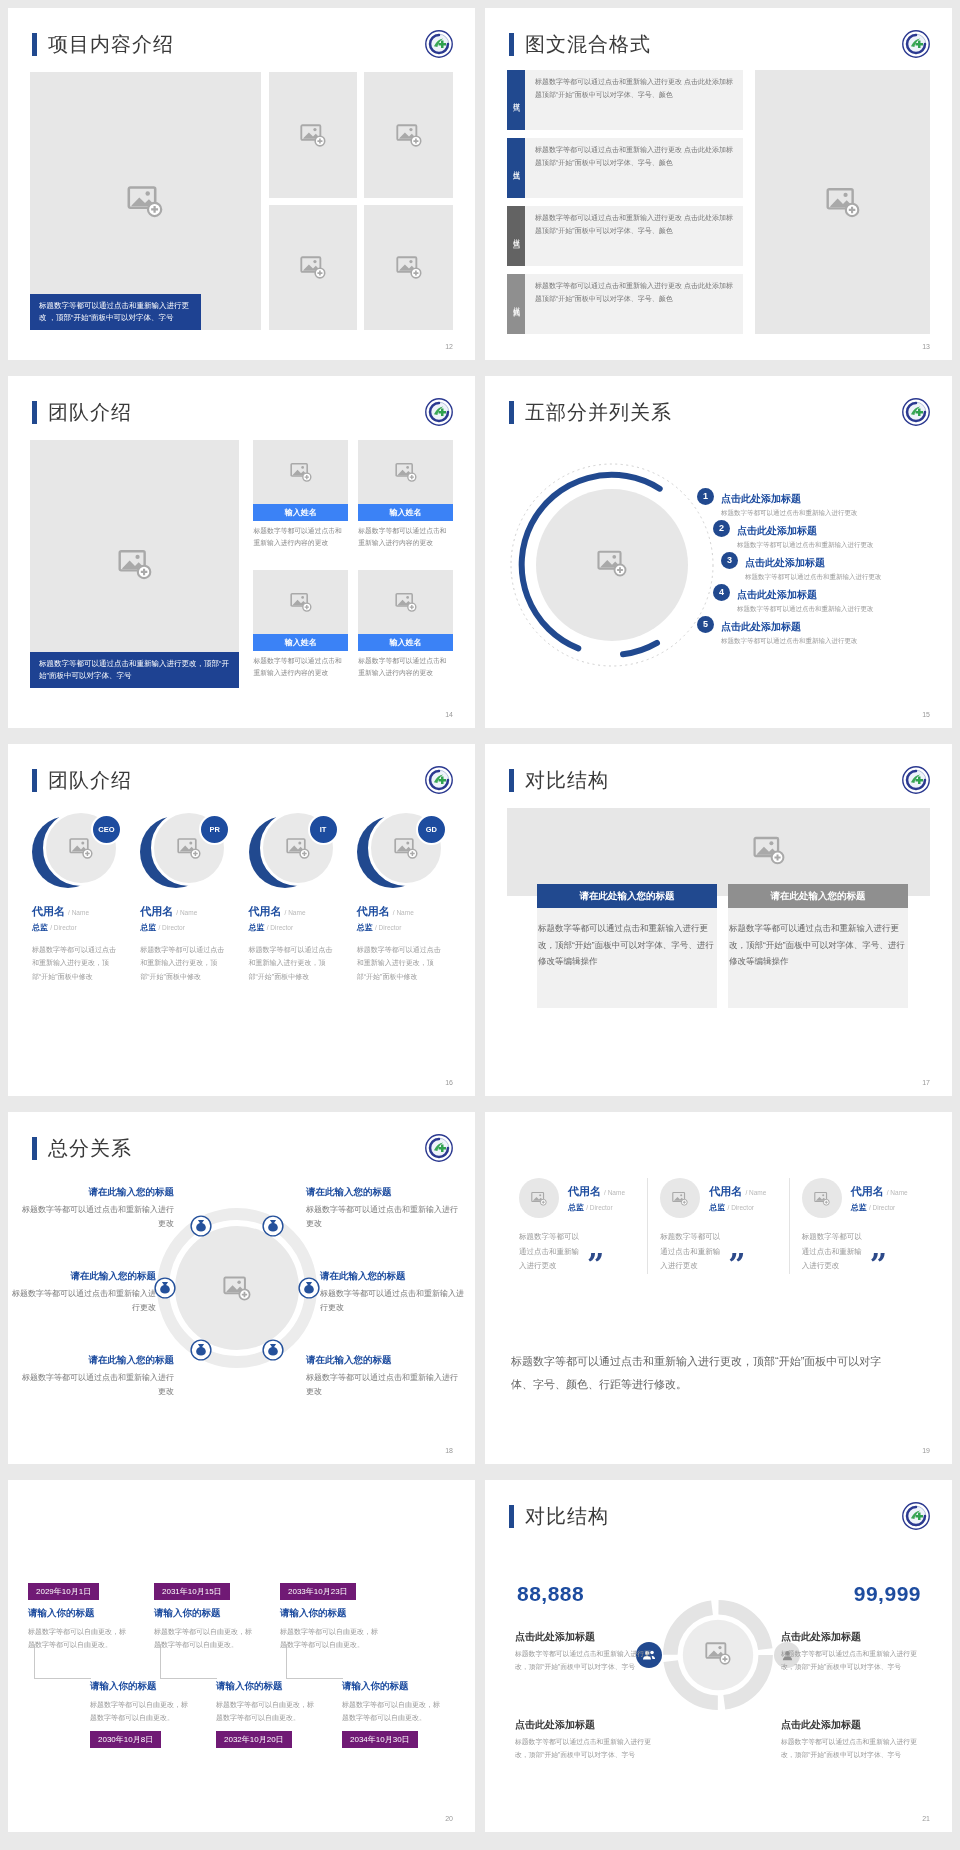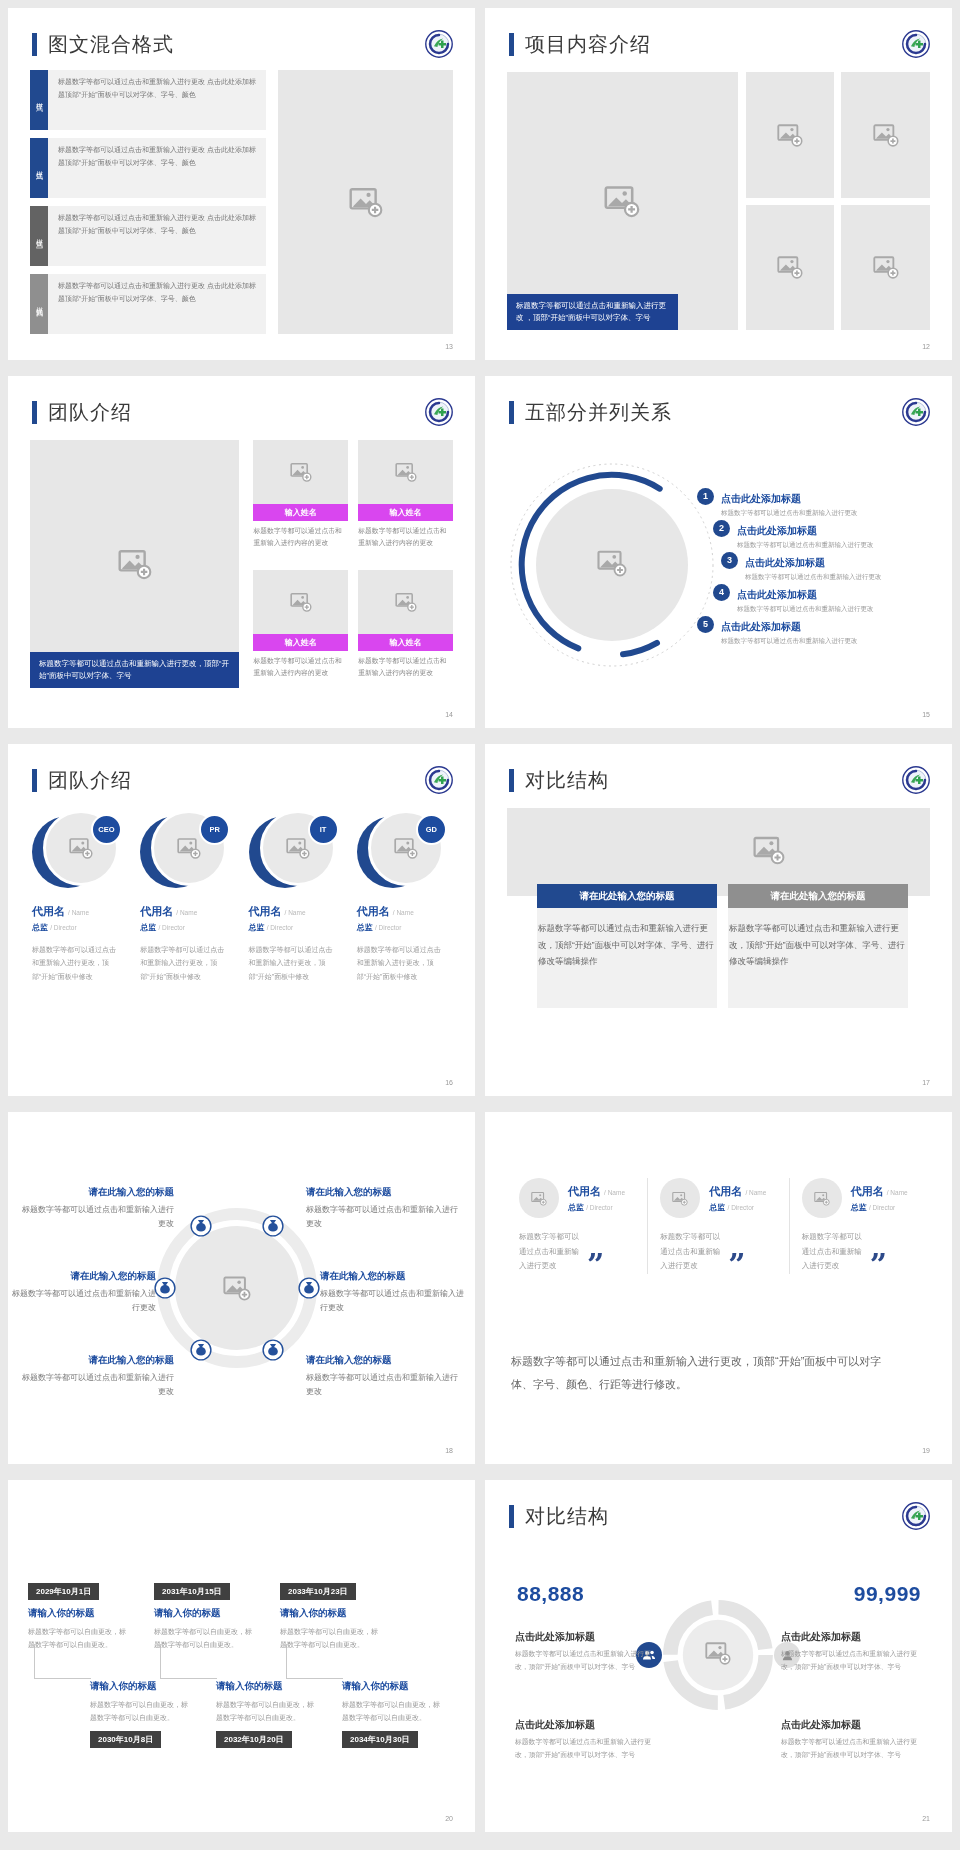--- a/index.html
+++ b/index.html
@@ -30,21 +30,21 @@
   .mt-b{background:#21498f;} .mt-d{background:#636363;} .mt-g{background:#8f8f8f;}
   .mode-text{flex:1;background:#f1f1f1;padding:6px 10px;font-size:7px;color:#777;line-height:1.8;}
   .s13-img{flex:1;align-self:stretch;}
   
   .s14-body{position:absolute;left:22px;right:22px;top:64px;bottom:40px;display:flex;gap:14px;}
   .s14-big{flex:1.05;position:relative;}
   .s14-big .cap{right:0;}
   .s14-grid{flex:1;display:grid;grid-template-columns:1fr 1fr;gap:12px 10px;}
   .s14-card{display:flex;flex-direction:column;}
   .s14-ph{height:64px;}
-  .s14-name{background:#d946ef;color:#fff;font-size:8px;text-align:center;padding:3px 0;font-weight:bold;}
+  .s14-name{background:#3b82f6;color:#fff;font-size:8px;text-align:center;padding:3px 0;font-weight:bold;}
   .s14-txt{font-size:6.8px;color:#8a8a8a;line-height:1.8;margin-top:4px;}
   
   .s15-circle{position:absolute;left:22px;top:84px;width:210px;height:210px;}
   .s15-inner-icon{position:absolute;left:50%;top:50%;transform:translate(-50%,-50%);color:#a9a9a9;}
   .s15-item{position:absolute;display:flex;gap:7px;align-items:flex-start;}
   .s15-num{width:17px;height:17px;border-radius:50%;background:#21498f;color:#fff;font-size:9px;
            font-weight:bold;text-align:center;line-height:17px;flex:none;}
   .s15-t{font-size:10px;font-weight:bold;color:#1d4c9f;line-height:1.2;}
   .s15-s{font-size:6.5px;color:#9a9a9a;margin-top:3px;white-space:nowrap;}
   
@@ -87,21 +87,21 @@
              display:flex;align-items:center;justify-content:center;color:#a9a9a9;}
   .s19-n1{font-size:11px;font-weight:bold;color:#1d4c9f;}
   .s19-n1 .en,.s19-n2 .en{font-size:6.5px;color:#b9b9b9;font-weight:normal;}
   .s19-n2{font-size:8px;font-weight:bold;color:#1d4c9f;margin-top:3px;}
   .s19-mid{display:flex;margin-top:12px;gap:8px;}
   .s19-txt{font-size:7.5px;color:#9a9a9a;line-height:1.95;width:60px;}
   .s19-quote{font-size:30px;color:#2d4a8a;font-family:"DejaVu Serif",serif;line-height:0.6;align-self:flex-end;font-weight:bold;}
   .s19-footer{position:absolute;left:26px;right:60px;top:238px;font-size:11px;color:#666;line-height:2.1;}
   
   .s20-item{position:absolute;width:112px;}
-  .s20-date{display:inline-block;background:#404040;color:#fff;font-size:8px;font-weight:bold;padding:3px 8px;}
+  .s20-date{display:inline-block;background:#701a75;color:#fff;font-size:8px;font-weight:normal;padding:3px 8px;}
   .s20-title{font-size:9.5px;font-weight:bold;color:#1d4c9f;margin-top:7px;}
   .s20-title.first{margin-top:0;}
   .s20-text{font-size:7px;color:#9a9a9a;line-height:1.9;margin-top:5px;width:102px;}
   .s20-date.last{margin-top:6px;}
   .s20-conn{position:absolute;width:56px;height:34px;border-left:1px solid #c9c9c9;border-bottom:1px solid #c9c9c9;}
   
   .s21-val{position:absolute;top:102px;font-size:21px;font-weight:bold;color:#1d4c9f;letter-spacing:0.5px;}
   .v-l{left:32px;} .v-r{left:322px;width:114px;text-align:right;}
   .s21-donut{position:absolute;left:176px;top:118px;width:114px;height:114px;}
   .s21-donut .s15-inner-icon{color:#a9a9a9;}
@@ -148,56 +148,20 @@
       <path d="M20.6 13.4 h3.2 v3.2 h3.2 v3.2 h-3.2 v3.2 h-3.2 v-3.2 h-3.2 v-3.2 h3.2 z" fill="#2fa14e"></path>
     </symbol>
   </defs>
 </svg>
 
 <div class="sheet">
 
   <section class="slide">
     <div class="s-head">
       <span class="t-bar"></span>
-      <h2 class="s-title">图文混合格式</h2>
-      <span class="logo"><svg width="28" height="28">
-            <use href="#i-logo"></use>
-          </svg></span>
-    </div>
-    <div class="s13-body">
-      <div class="s13-list">
-        <div class="mode">
-          <div class="mode-tab mt-b">模式一</div>
-          <div class="mode-text">标题数字等都可以通过点击和重新输入进行更改 点击此处添加标题顶部“开始”面板中可以对字体、字号、颜色</div>
-        </div>
-        <div class="mode">
-          <div class="mode-tab mt-b">模式二</div>
-          <div class="mode-text">标题数字等都可以通过点击和重新输入进行更改 点击此处添加标题顶部“开始”面板中可以对字体、字号、颜色</div>
-        </div>
-        <div class="mode">
-          <div class="mode-tab mt-d">模式三</div>
-          <div class="mode-text">标题数字等都可以通过点击和重新输入进行更改 点击此处添加标题顶部“开始”面板中可以对字体、字号、颜色</div>
-        </div>
-        <div class="mode">
-          <div class="mode-tab mt-g">模式四</div>
-          <div class="mode-text">标题数字等都可以通过点击和重新输入进行更改 点击此处添加标题顶部“开始”面板中可以对字体、字号、颜色</div>
-        </div>
-      </div>
-      <div class="ph s13-img">
-          <svg width="34" height="32">
-            <use href="#i-img"></use>
-          </svg>
-        </div>
-    </div>
-    <span class="pagenum">13</span>
-  </section>
-
-  <section class="slide">
-    <div class="s-head">
-      <span class="t-bar"></span>
       <h2 class="s-title">项目内容介绍</h2>
       <span class="logo"><svg width="28" height="28">
             <use href="#i-logo"></use>
           </svg></span>
     </div>
     <div class="s12-body">
       <div class="ph s12-big">
         <svg width="36" height="34">
             <use href="#i-img"></use>
           </svg>
@@ -225,20 +189,56 @@
             </svg>
           </div>
       </div>
     </div>
     <span class="pagenum">12</span>
   </section>
 
   <section class="slide">
     <div class="s-head">
       <span class="t-bar"></span>
+      <h2 class="s-title">图文混合格式</h2>
+      <span class="logo"><svg width="28" height="28">
+            <use href="#i-logo"></use>
+          </svg></span>
+    </div>
+    <div class="s13-body">
+      <div class="s13-list">
+        <div class="mode">
+          <div class="mode-tab mt-b">模式一</div>
+          <div class="mode-text">标题数字等都可以通过点击和重新输入进行更改 点击此处添加标题顶部“开始”面板中可以对字体、字号、颜色</div>
+        </div>
+        <div class="mode">
+          <div class="mode-tab mt-b">模式二</div>
+          <div class="mode-text">标题数字等都可以通过点击和重新输入进行更改 点击此处添加标题顶部“开始”面板中可以对字体、字号、颜色</div>
+        </div>
+        <div class="mode">
+          <div class="mode-tab mt-d">模式三</div>
+          <div class="mode-text">标题数字等都可以通过点击和重新输入进行更改 点击此处添加标题顶部“开始”面板中可以对字体、字号、颜色</div>
+        </div>
+        <div class="mode">
+          <div class="mode-tab mt-g">模式四</div>
+          <div class="mode-text">标题数字等都可以通过点击和重新输入进行更改 点击此处添加标题顶部“开始”面板中可以对字体、字号、颜色</div>
+        </div>
+      </div>
+      <div class="ph s13-img">
+          <svg width="34" height="32">
+            <use href="#i-img"></use>
+          </svg>
+        </div>
+    </div>
+    <span class="pagenum">13</span>
+  </section>
+
+  <section class="slide">
+    <div class="s-head">
+      <span class="t-bar"></span>
       <h2 class="s-title">团队介绍</h2>
       <span class="logo"><svg width="28" height="28">
             <use href="#i-logo"></use>
           </svg></span>
     </div>
     <div class="s14-body">
       <div class="ph s14-big">
         <svg width="34" height="32">
             <use href="#i-img"></use>
           </svg>
@@ -417,20 +417,27 @@
       </div>
       <div class="s17-col">
         <div class="s17-bar bar-gray">请在此处输入您的标题</div>
         <div class="s17-bodytxt">标题数字等都可以通过点击和重新输入进行更改，顶部“开始”面板中可以对字体、字号、进行修改等编辑操作</div>
       </div>
     </div>
     <span class="pagenum">17</span>
   </section>
 
   <section class="slide">
+    <div class="s-head">
+      <span class="t-bar"></span>
+      <h2 class="s-title">总分关系</h2>
+      <span class="logo"><svg width="28" height="28">
+            <use href="#i-logo"></use>
+          </svg></span>
+    </div>
     <div class="s18-ring"></div>
     <div class="s18-inner">
         <svg width="28" height="26">
           <use href="#i-img"></use>
         </svg>
       </div>
     <svg class="bag" style="left:146px;top:165px">
         <use href="#i-bag"></use>
       </svg>
     <svg class="bag" style="left:182px;top:103px">

